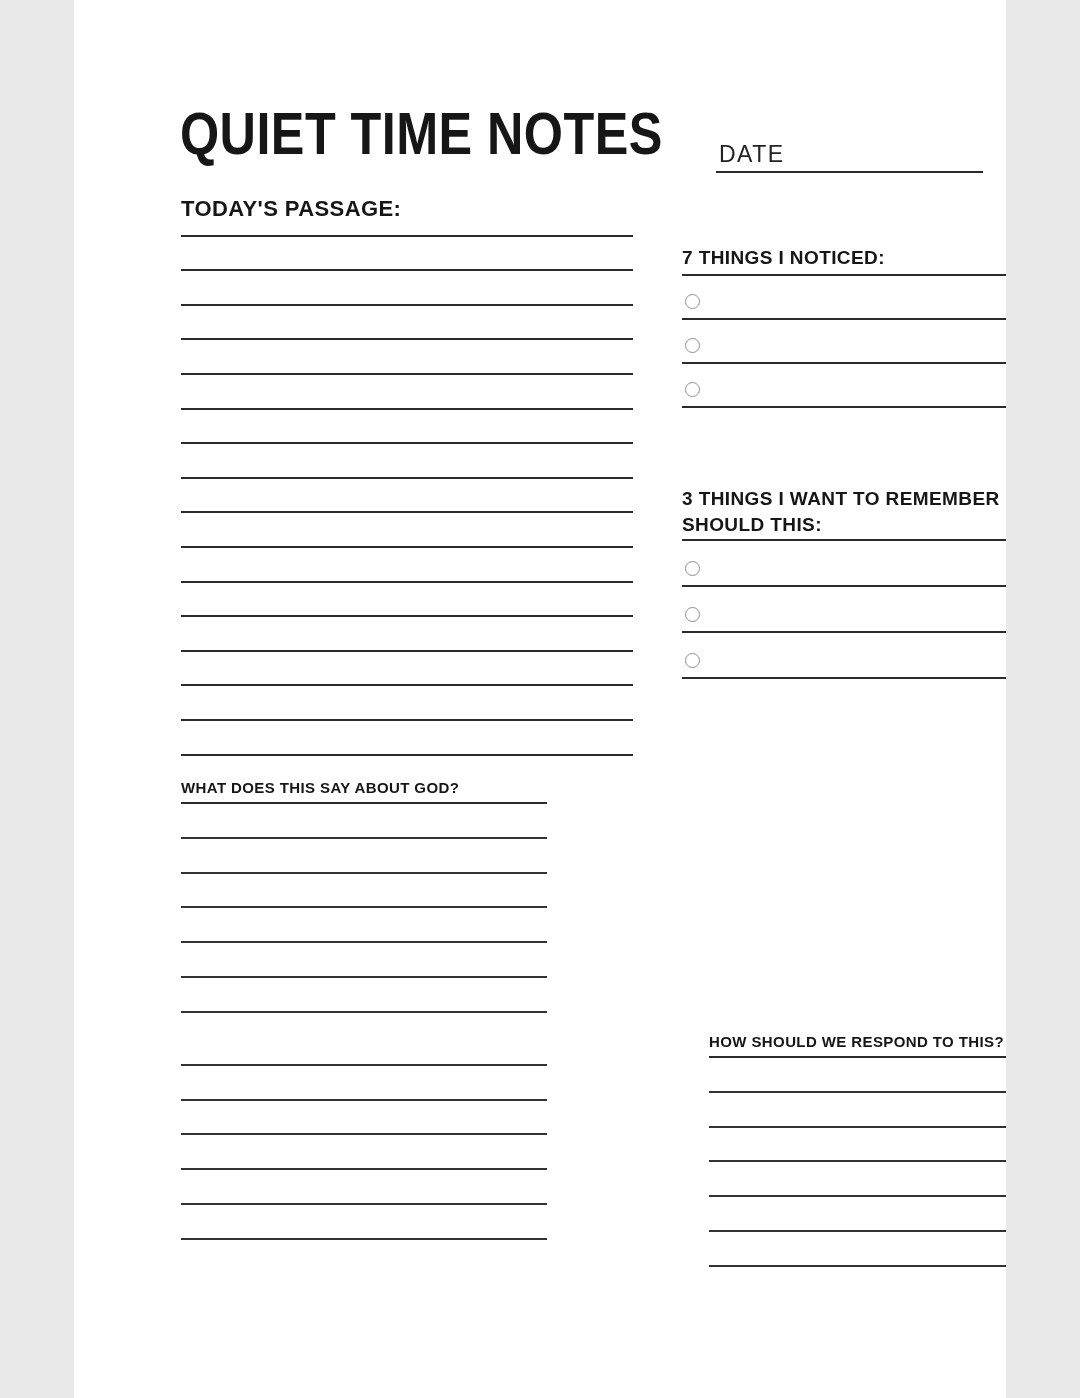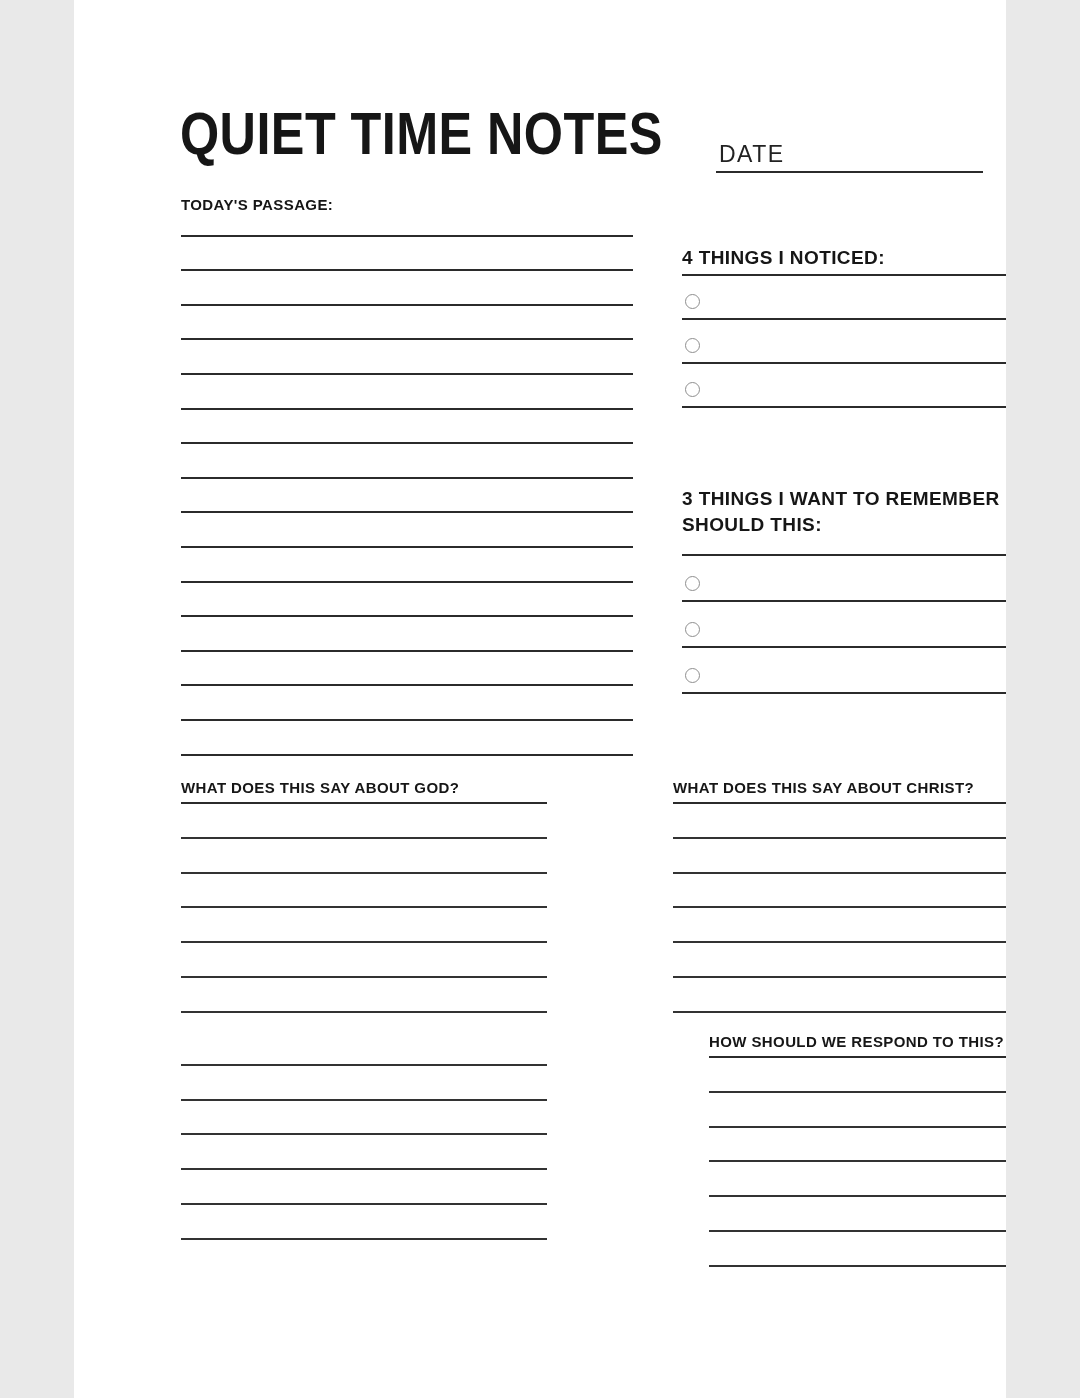--- a/index.html
+++ b/index.html
@@ -52,38 +52,38 @@
     font-weight: 700;
     letter-spacing: 0.4px;
     color: var(--ink, #161616);
   }
 
   
   .passage-heading {
     position: absolute;
     left: 107px;
     top: 196px;
-    font-size: 15px;
+    font-size: 22px;
   }
   .passage-lines {
     position: absolute;
     left: 107px;
     top: 202px;
     width: 452px;
   }
   .passage-lines .rule-line { height: 32.6px; border-bottom: 2px solid var(--line, #2b2b2b); }
 
   
   .bullet-section { position: absolute; width: 350px; left: 608px; }
   .section-noticed { top: 247px; }
   .section-remember { top: 486px; }
   .bullet-section .section-heading {
     font-size: 19px;
     line-height: 26px;
-    padding-bottom: 16px;
+    padding-bottom: 1px;
     border-bottom: 2px solid var(--line, #2b2b2b);
   }
   .section-noticed .section-heading { line-height: 22px; padding-bottom: 5px; }
   .bullet-row {
     position: relative;
     height: 42px;
     border-bottom: 2px solid var(--line, #2b2b2b);
   }
   .section-remember .bullet-row { height: 44px; }
   .bullet-circle {
@@ -137,21 +137,21 @@
       <div class="rule-line"></div>
       <div class="rule-line"></div>
       <div class="rule-line"></div>
       <div class="rule-line"></div>
       <div class="rule-line"></div>
       <div class="rule-line"></div>
       <div class="rule-line"></div>
     </div>
 
   <section class="bullet-section section-noticed">
-    <h2 class="section-heading">4 THINGS I NOTICED:</h2>
+    <h2 class="section-heading">7 THINGS I NOTICED:</h2>
     <div>
       <div class="bullet-row">
         <span class="bullet-circle"></span>
       </div>
     <div class="bullet-row">
         <span class="bullet-circle"></span>
       </div>
         <div class="bullet-row">
         <span class="bullet-circle"></span>
       </div>
@@ -178,31 +178,20 @@
     <div>
       <div class="rule-line"></div>
     <div class="rule-line"></div>
         <div class="rule-line"></div>
         <div class="rule-line"></div>
         <div class="rule-line"></div>
         <div class="rule-line"></div>
       </div>
   </section>
 
-  <section class="qblock q-christ">
-    <h2 class="section-heading">WHAT DOES THIS SAY ABOUT CHRIST?</h2>
-    <div>
-      <div class="rule-line"></div>
-    <div class="rule-line"></div>
-        <div class="rule-line"></div>
-        <div class="rule-line"></div>
-        <div class="rule-line"></div>
-        <div class="rule-line"></div>
-      </div>
-  </section>
 
   <section class="qblock q-humans">
     <div>
       <div class="rule-line"></div>
     <div class="rule-line"></div>
         <div class="rule-line"></div>
         <div class="rule-line"></div>
         <div class="rule-line"></div>
         <div class="rule-line"></div>
       </div>

